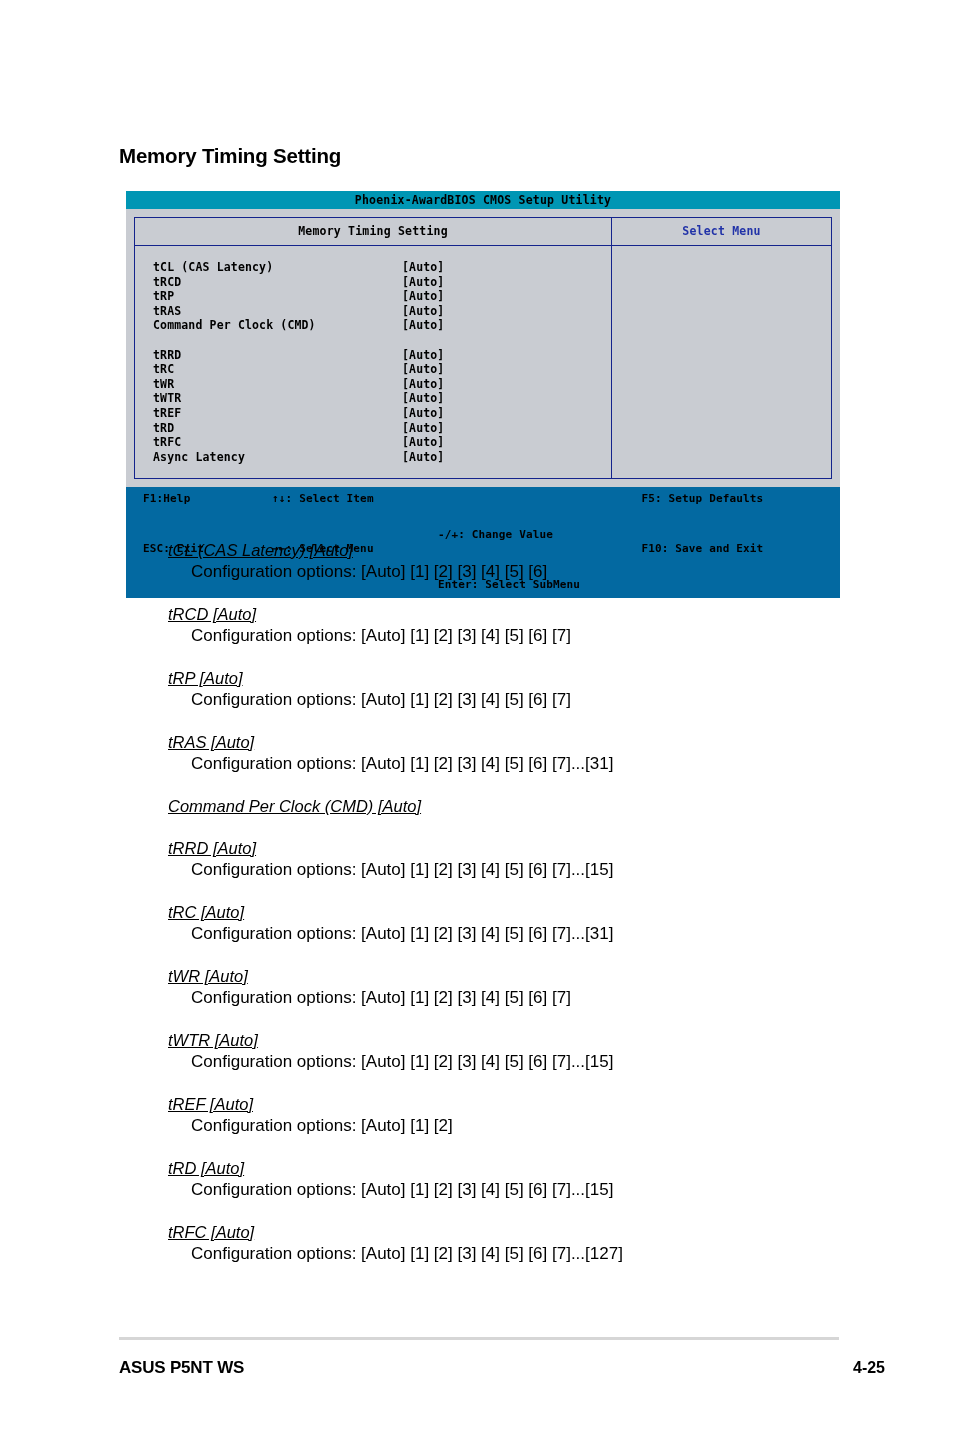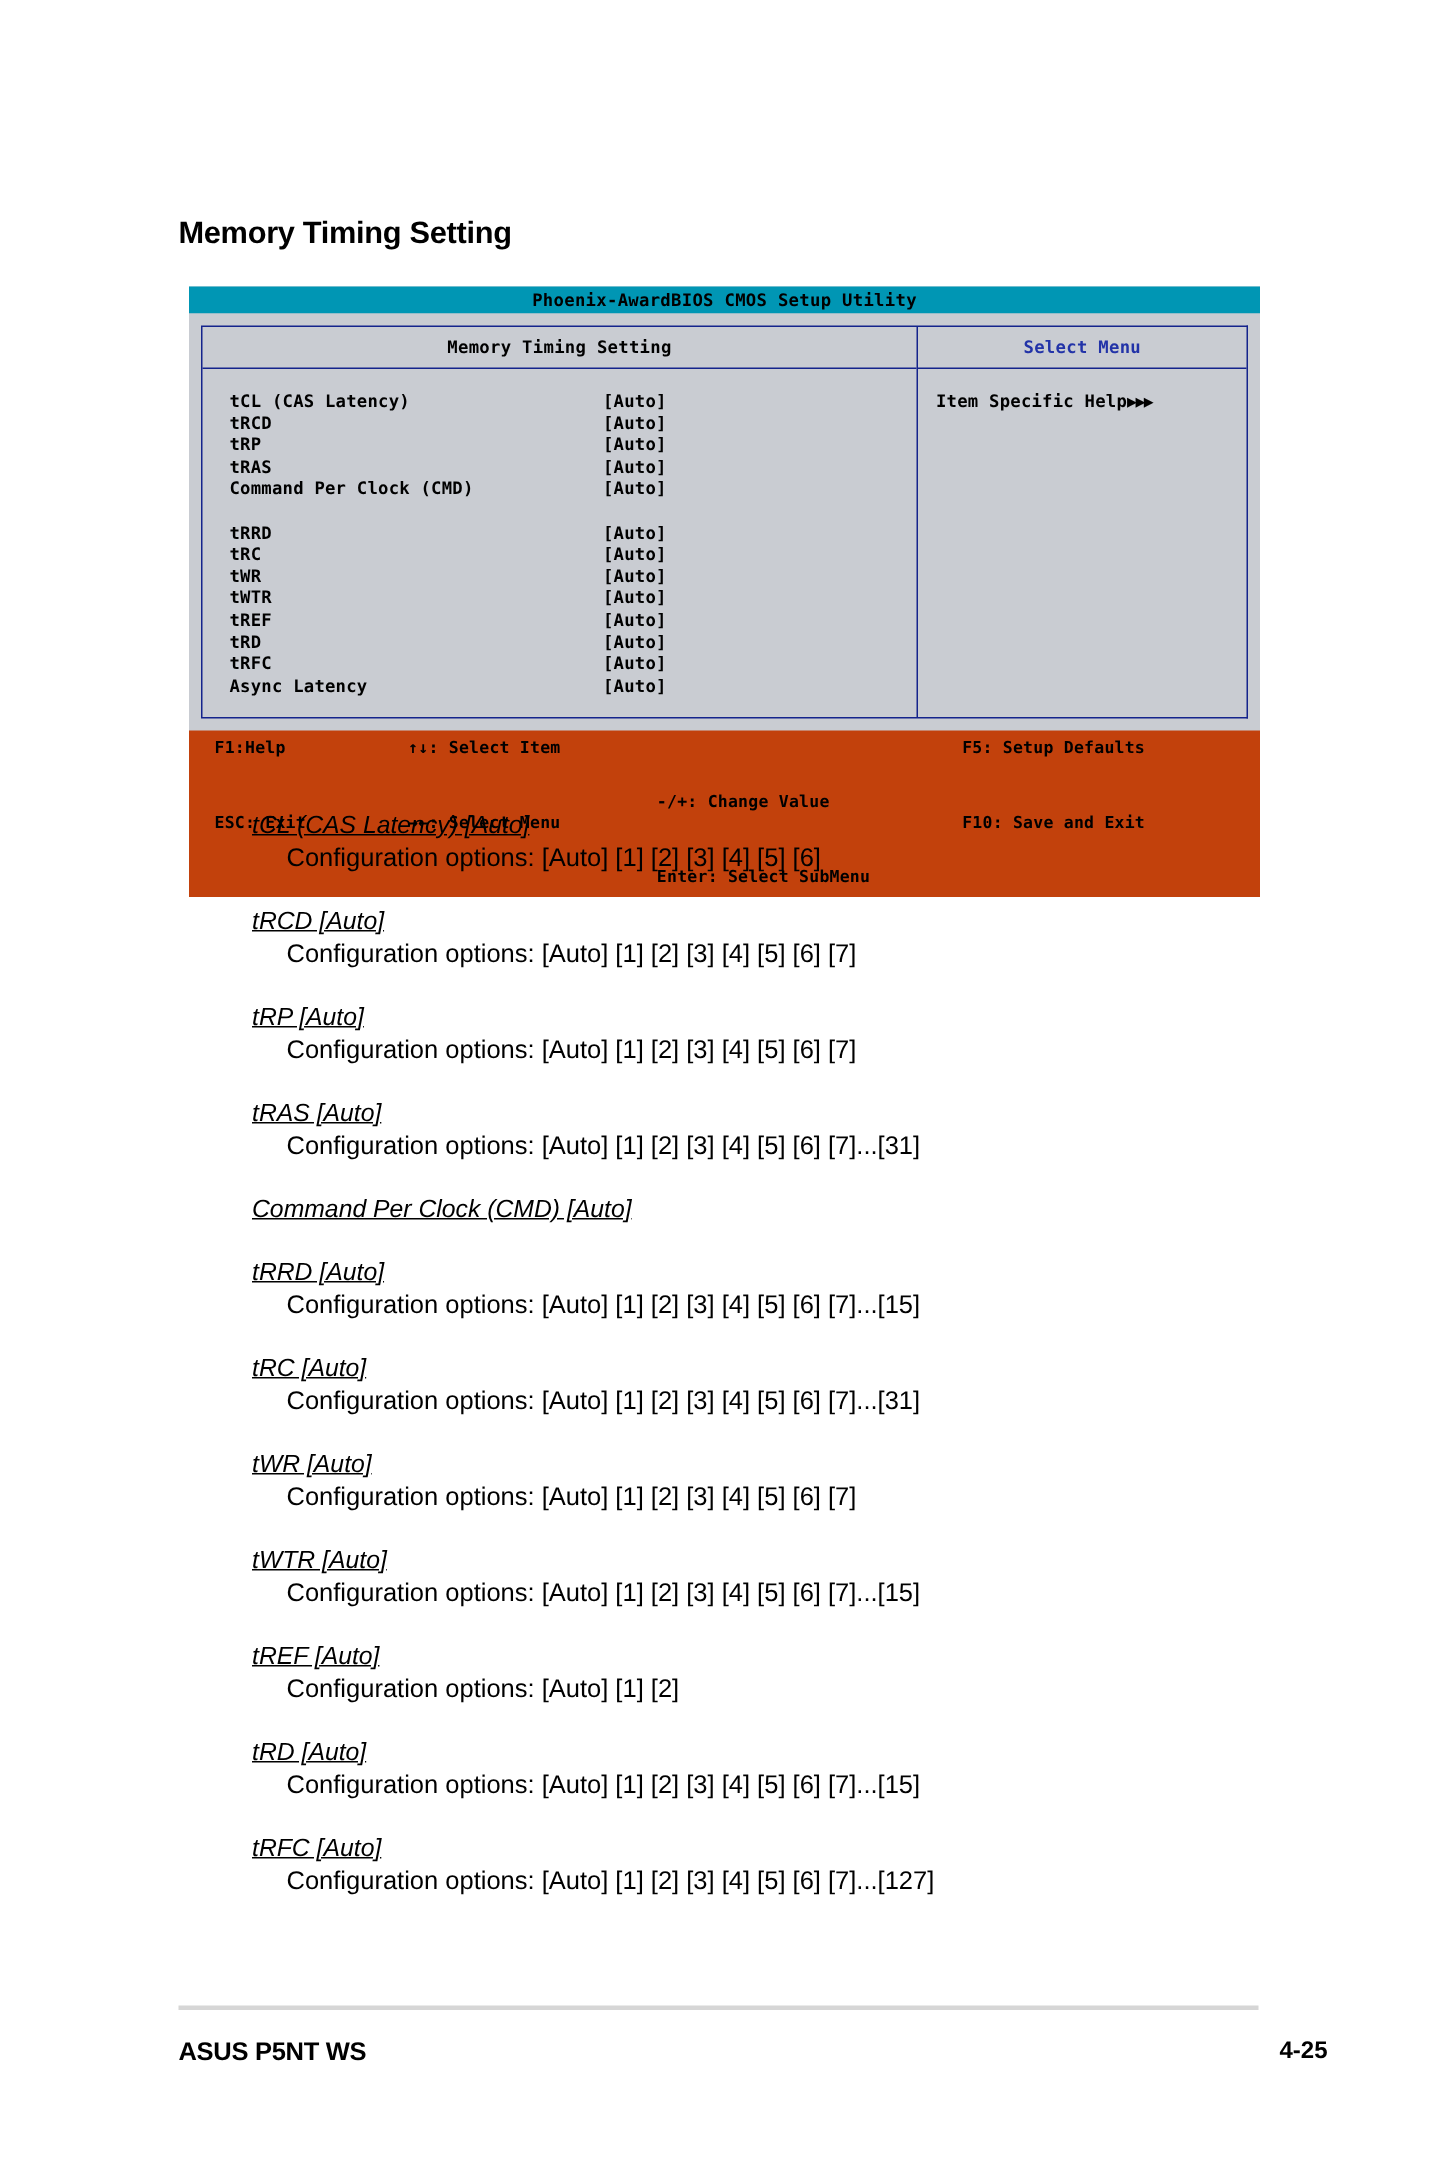--- a/index.html
+++ b/index.html
@@ -135,21 +135,21 @@
     font-weight: bold;
     letter-spacing: 0.15px;
     white-space: nowrap;
   }
   .help-arrows {
     letter-spacing: -1px;
     font-size: 11px;
   }
 
   .bios-footer {
-    background: #c2410c;
+    background: #0369a1;
     color: #000;
     font-size: 11px;
     font-weight: bold;
     padding: 5px 0 6px 0;
     letter-spacing: 0.15px;
   }
   .bios-footer .frow {
     display: flex;
     line-height: 14px;
     padding-left: 17px;
@@ -240,23 +240,20 @@
               <div class="opt-row"><span class="label">tWTR</span><span class="value">[Auto]</span></div>
               <div class="opt-row"><span class="label">tREF</span><span class="value">[Auto]</span></div>
               <div class="opt-row"><span class="label">tRD</span><span class="value">[Auto]</span></div>
               <div class="opt-row"><span class="label">tRFC</span><span class="value">[Auto]</span></div>
               <div class="opt-row"><span class="label">Async Latency</span><span class="value">[Auto]</span></div>
             </div>
         </div>
 
         <div class="panel-right">
           <div class="panel-header blue">Select Menu</div>
-          <div class="panel-right-content">
-            <div class="help-line"><span>Item Specific Help</span><span class="help-arrows">▶▶▶</span></div>
-          </div>
         </div>
 
       </div>
     </div>
 
     <div class="bios-footer">
       <div class="frow">
         <span class="c1">F1:Help</span>
         <span class="c2">↑↓: Select Item</span>
         <span class="c3">-/+: Change Value</span>

